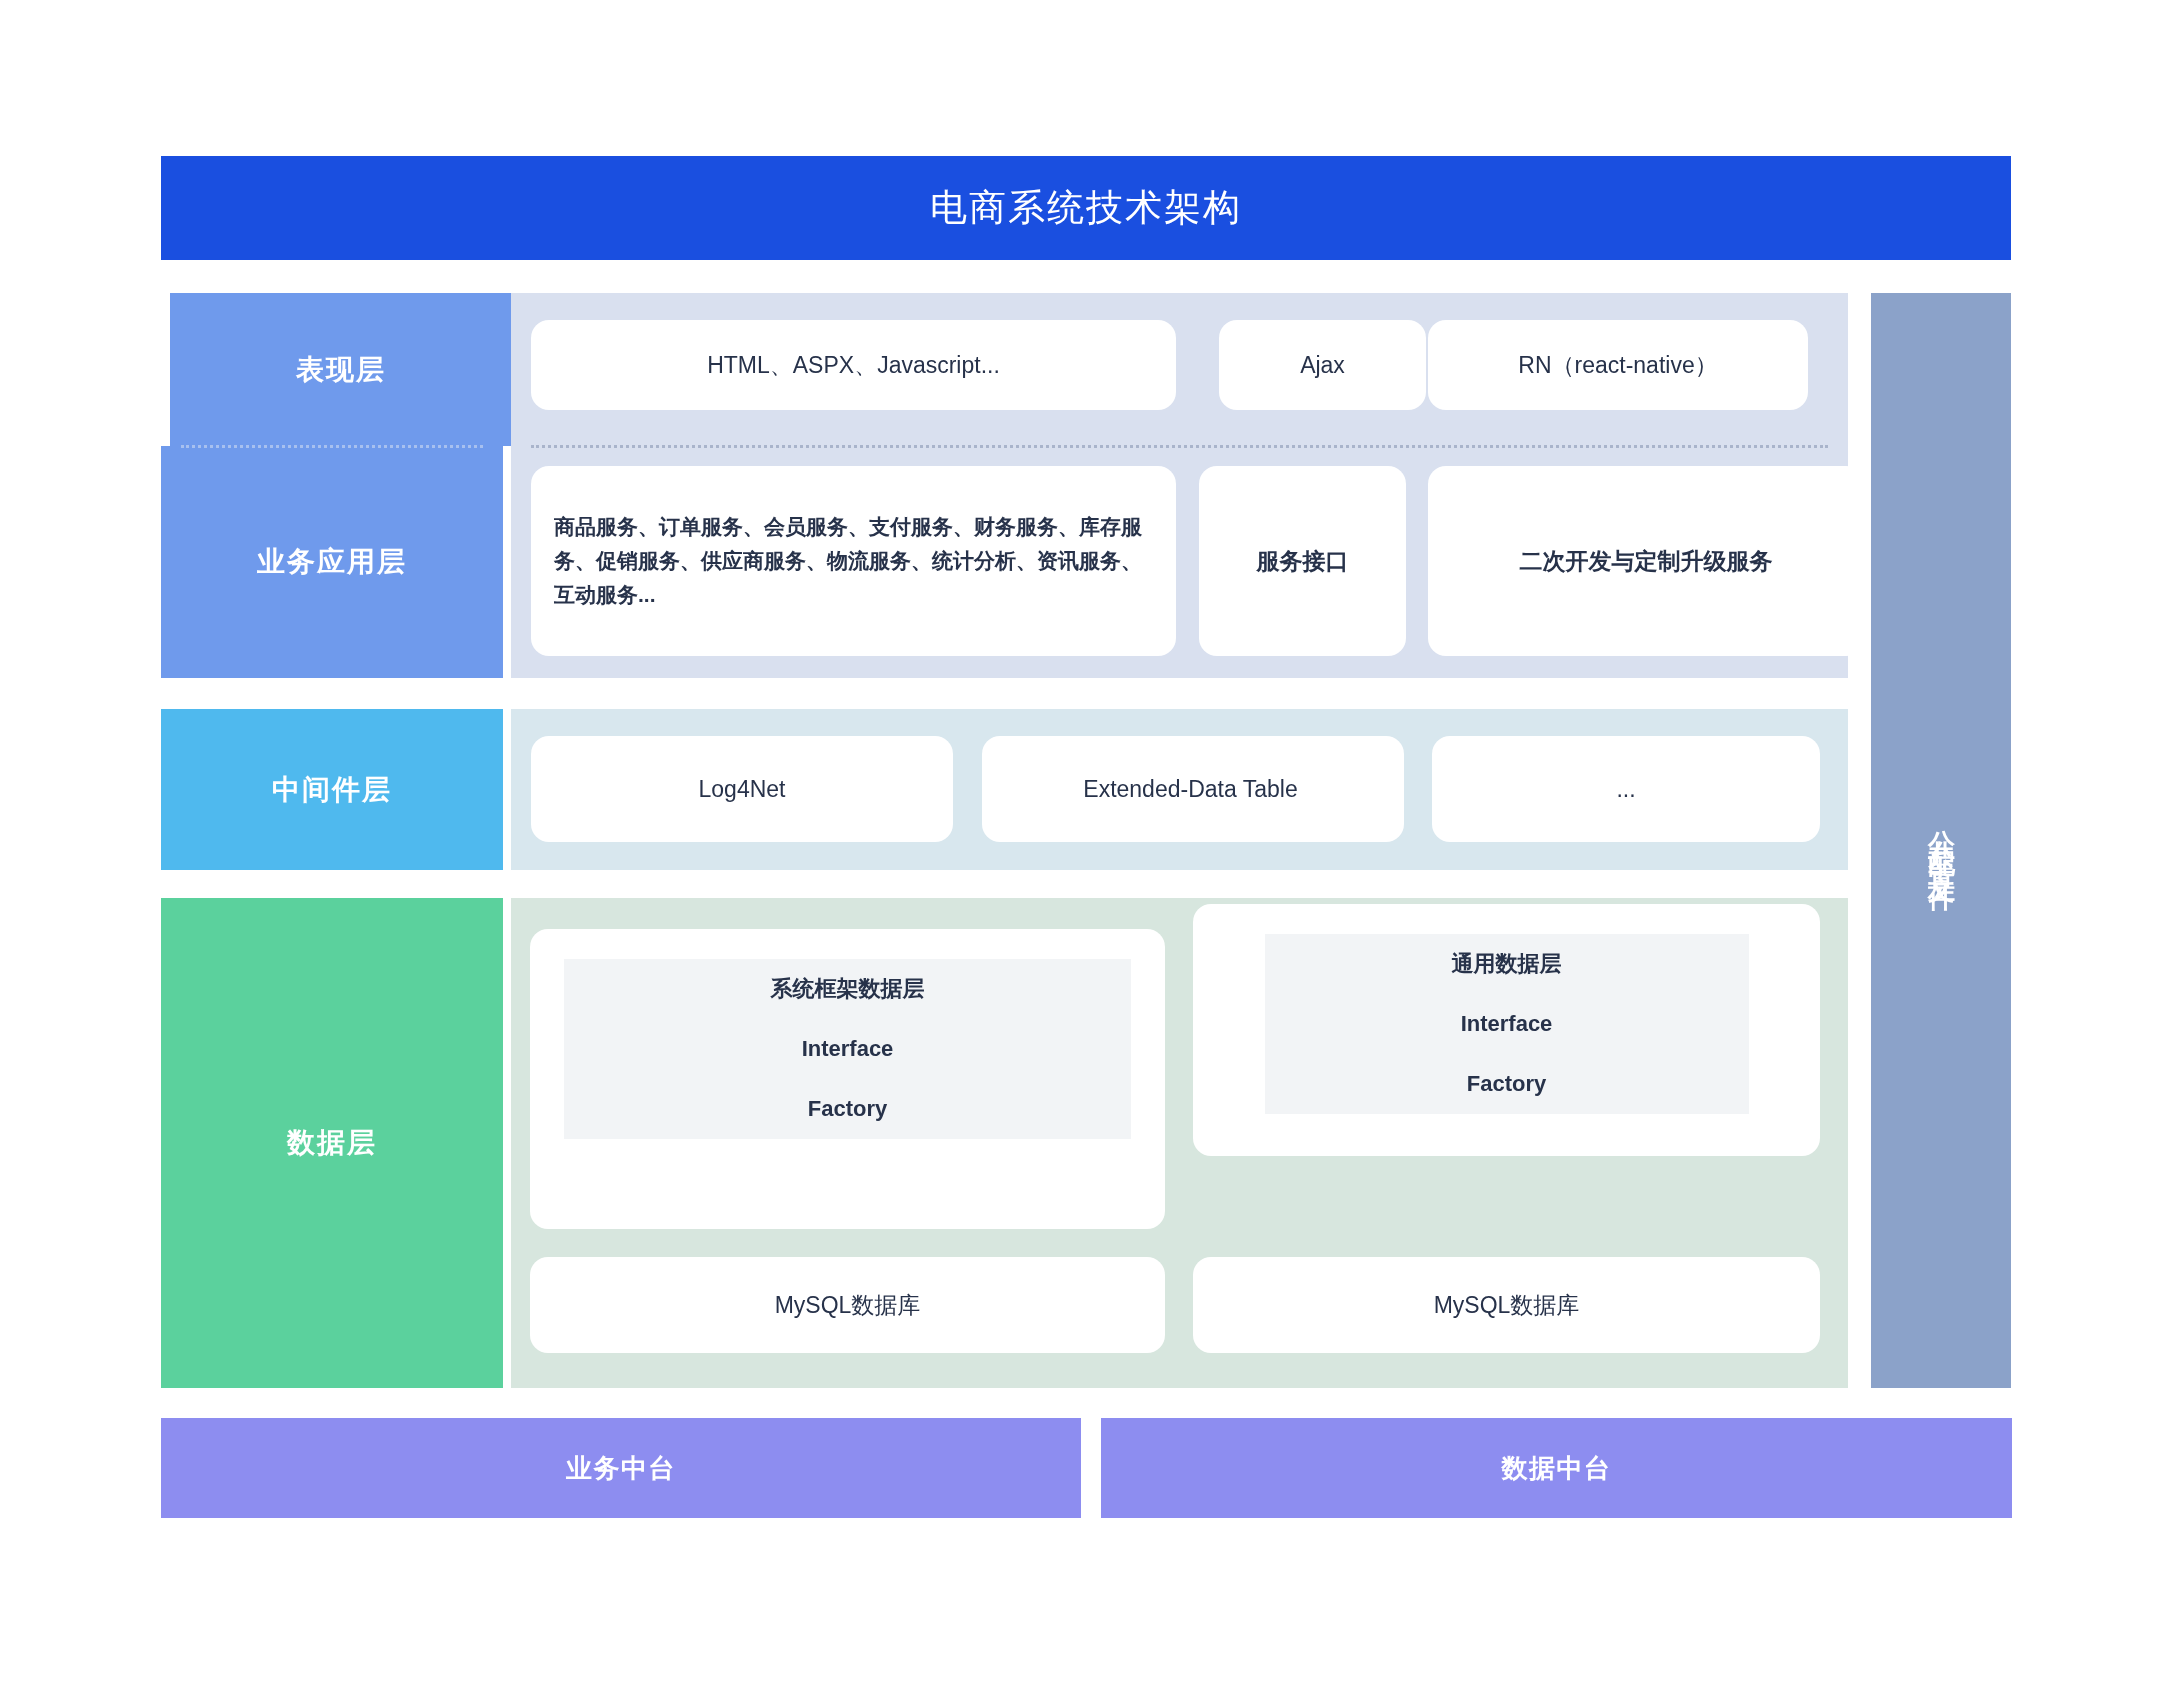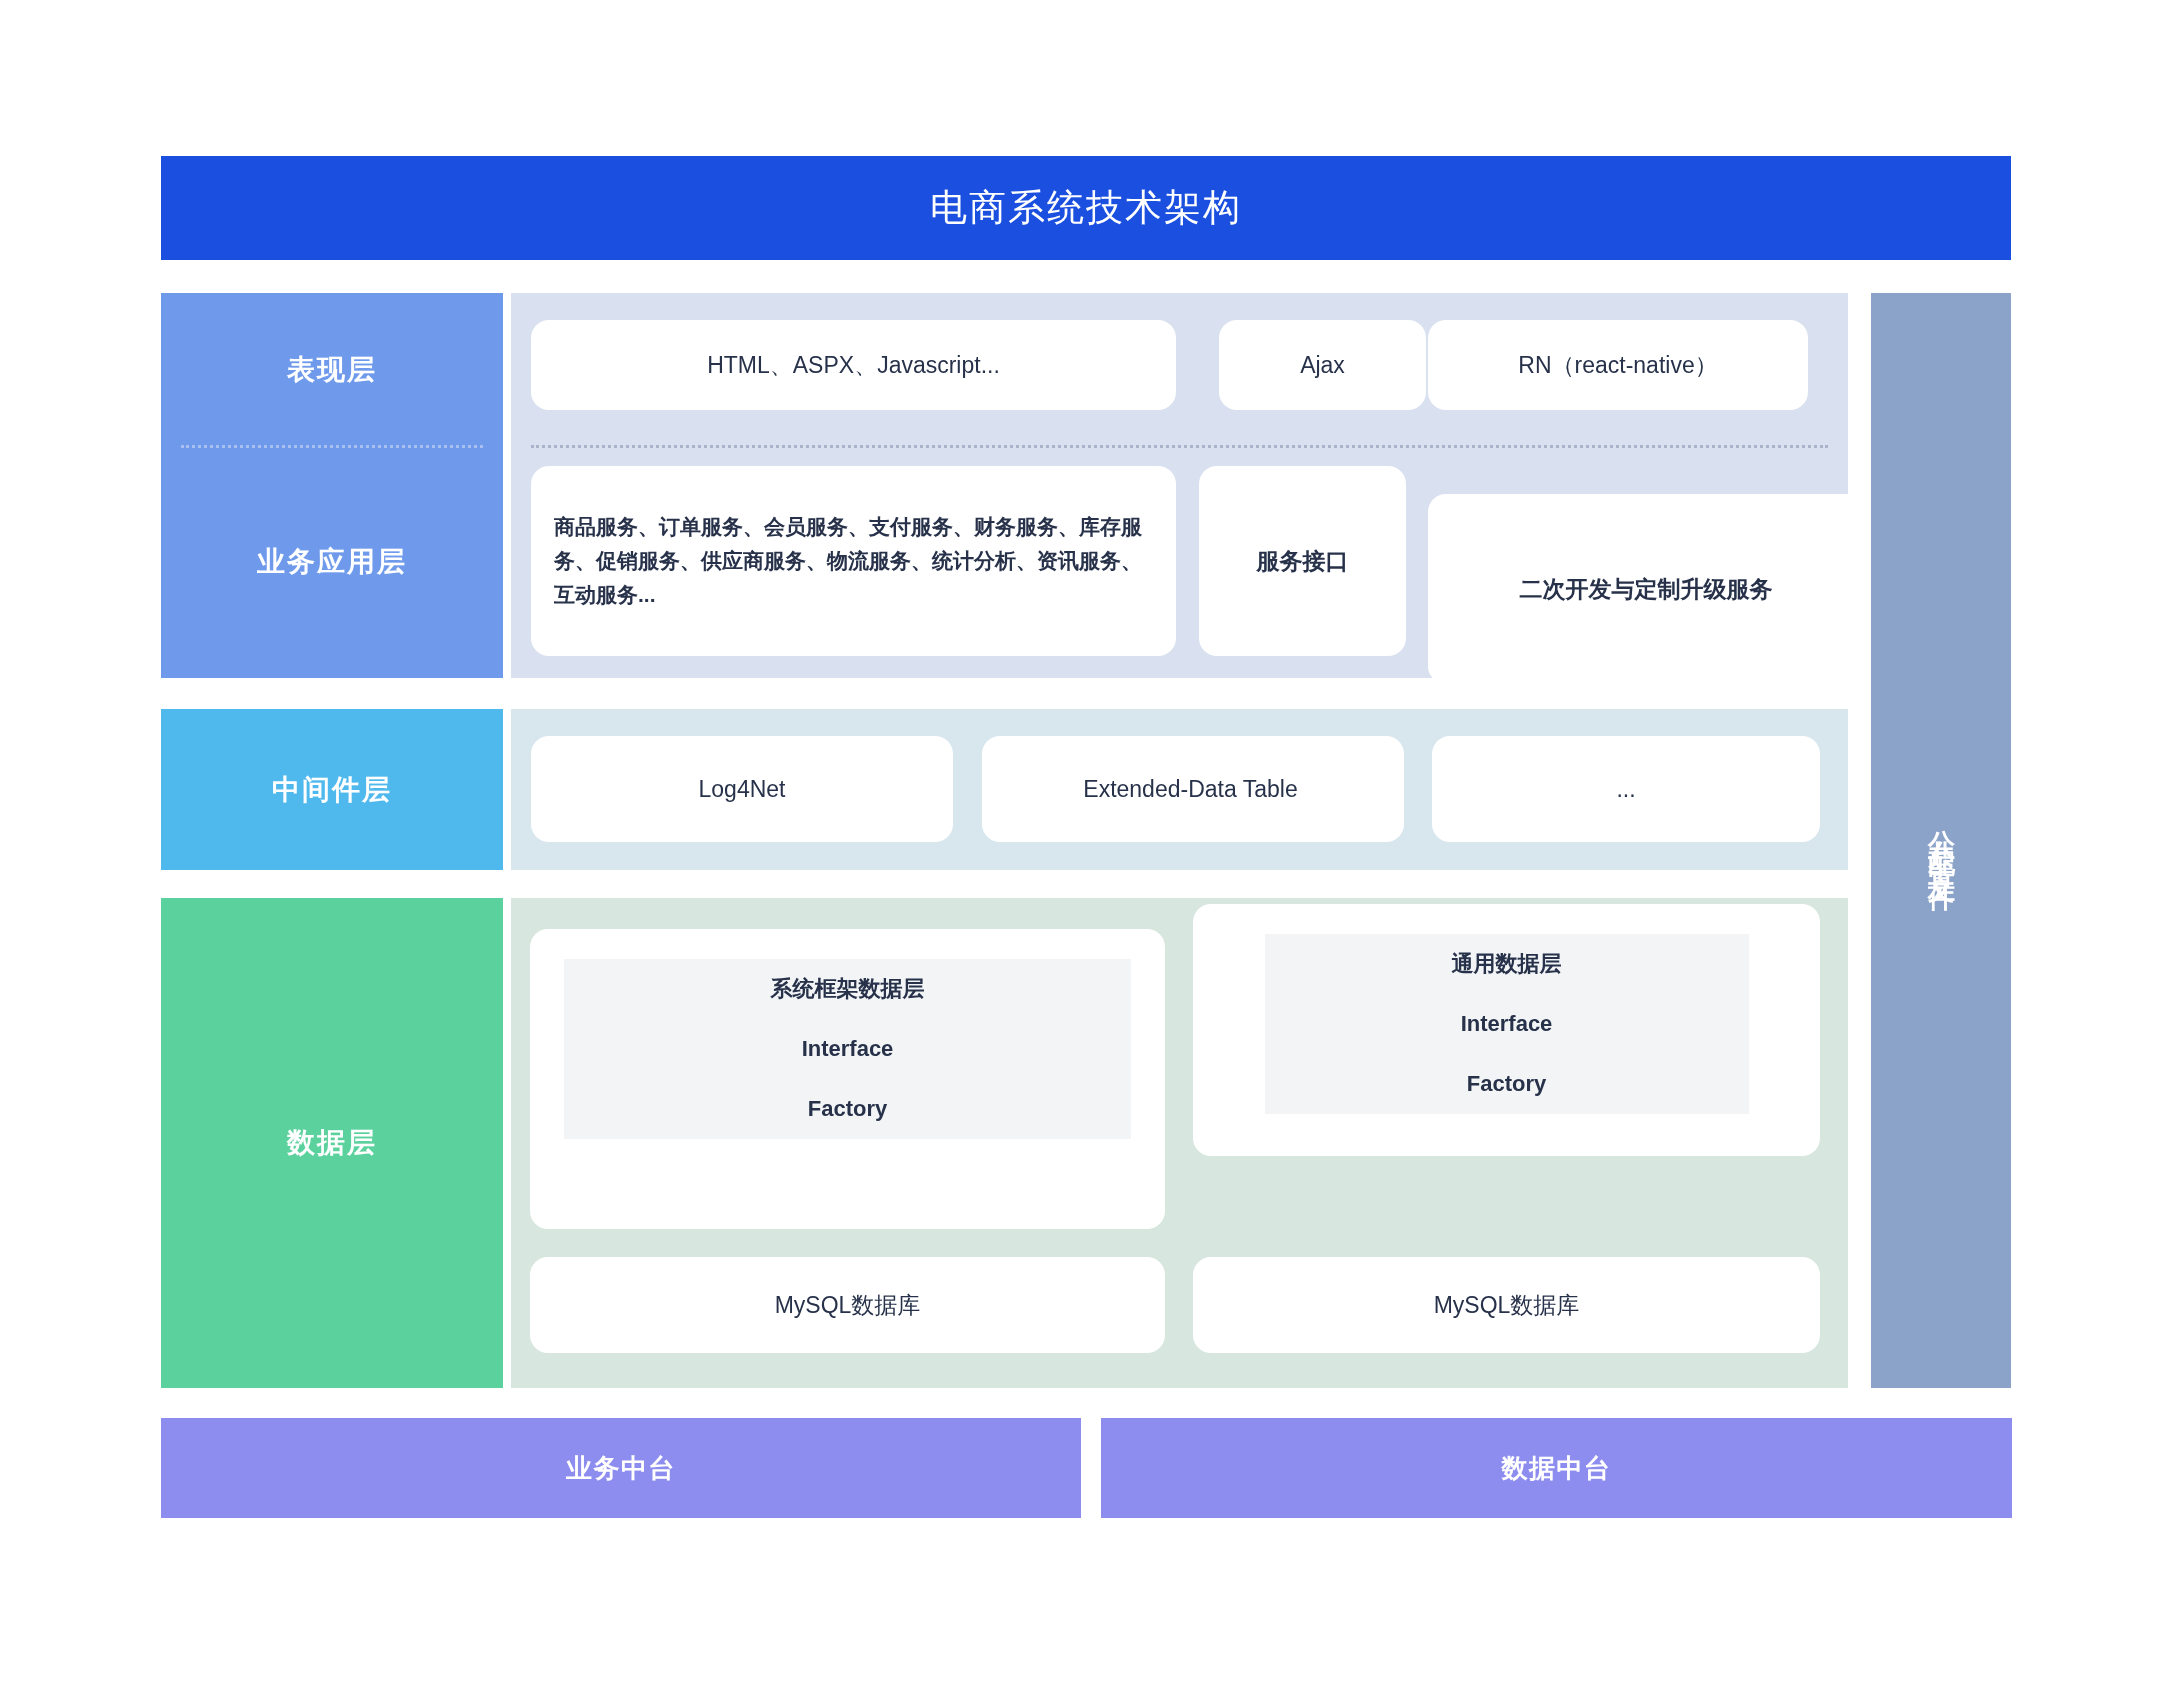--- a/index.html
+++ b/index.html
@@ -41,21 +41,21 @@
     font-size: 28px;
     font-weight: bold;
     letter-spacing: 2px;
   }
   #label-presentation,
   #label-business {
     background: #6f9aec;
     left: 161px;
     width: 342px;
   }
-  #label-presentation { top: 293px;  height: 153px; }
+  #label-presentation { top: 293px;  height: 153px; margin-left: 9px; }
   #label-business     { top: 446px;  height: 232px; }
 
   #label-middleware {
     background: #4fb9ee;
     left: 161px; top: 709px;
     width: 342px; height: 161px;
   }
   #label-data {
     background: #5bd19d;
     left: 161px; top: 898px;
@@ -111,21 +111,21 @@
   #card-services {
     left: 531px; top: 466px; width: 645px; height: 190px;
     justify-content: flex-end;
     text-align: left;
     padding: 0 23px;
     font-weight: bold;
     line-height: 1.62;
     font-size: 21px;
   }
   #card-api    { left: 1199px; top: 466px; width: 207px; height: 190px; font-weight: bold; }
-  #card-custom { left: 1428px; top: 466px; width: 436px; height: 190px; font-weight: bold; margin-top: 28px; }
+  #card-custom { left: 1428px; top: 466px; width: 436px; height: 190px; font-weight: bold; }
 
   
   #card-log4net  { left: 531px; top: 736px; width: 422px;  height: 106px; }
   #card-edt      { left: 982px; top: 736px; width: 422px;  height: 106px; padding-left: 7px; }
   #card-ellipsis { left: 1432px; top: 736px; width: 388px;  height: 106px; }
 
   
   #card-data-left  { left: 530px; top: 929px; width: 635px; height: 300px; }
   #card-data-right { left: 1193px; top: 904px; width: 627px; height: 252px; text-decoration: underline; }
 

